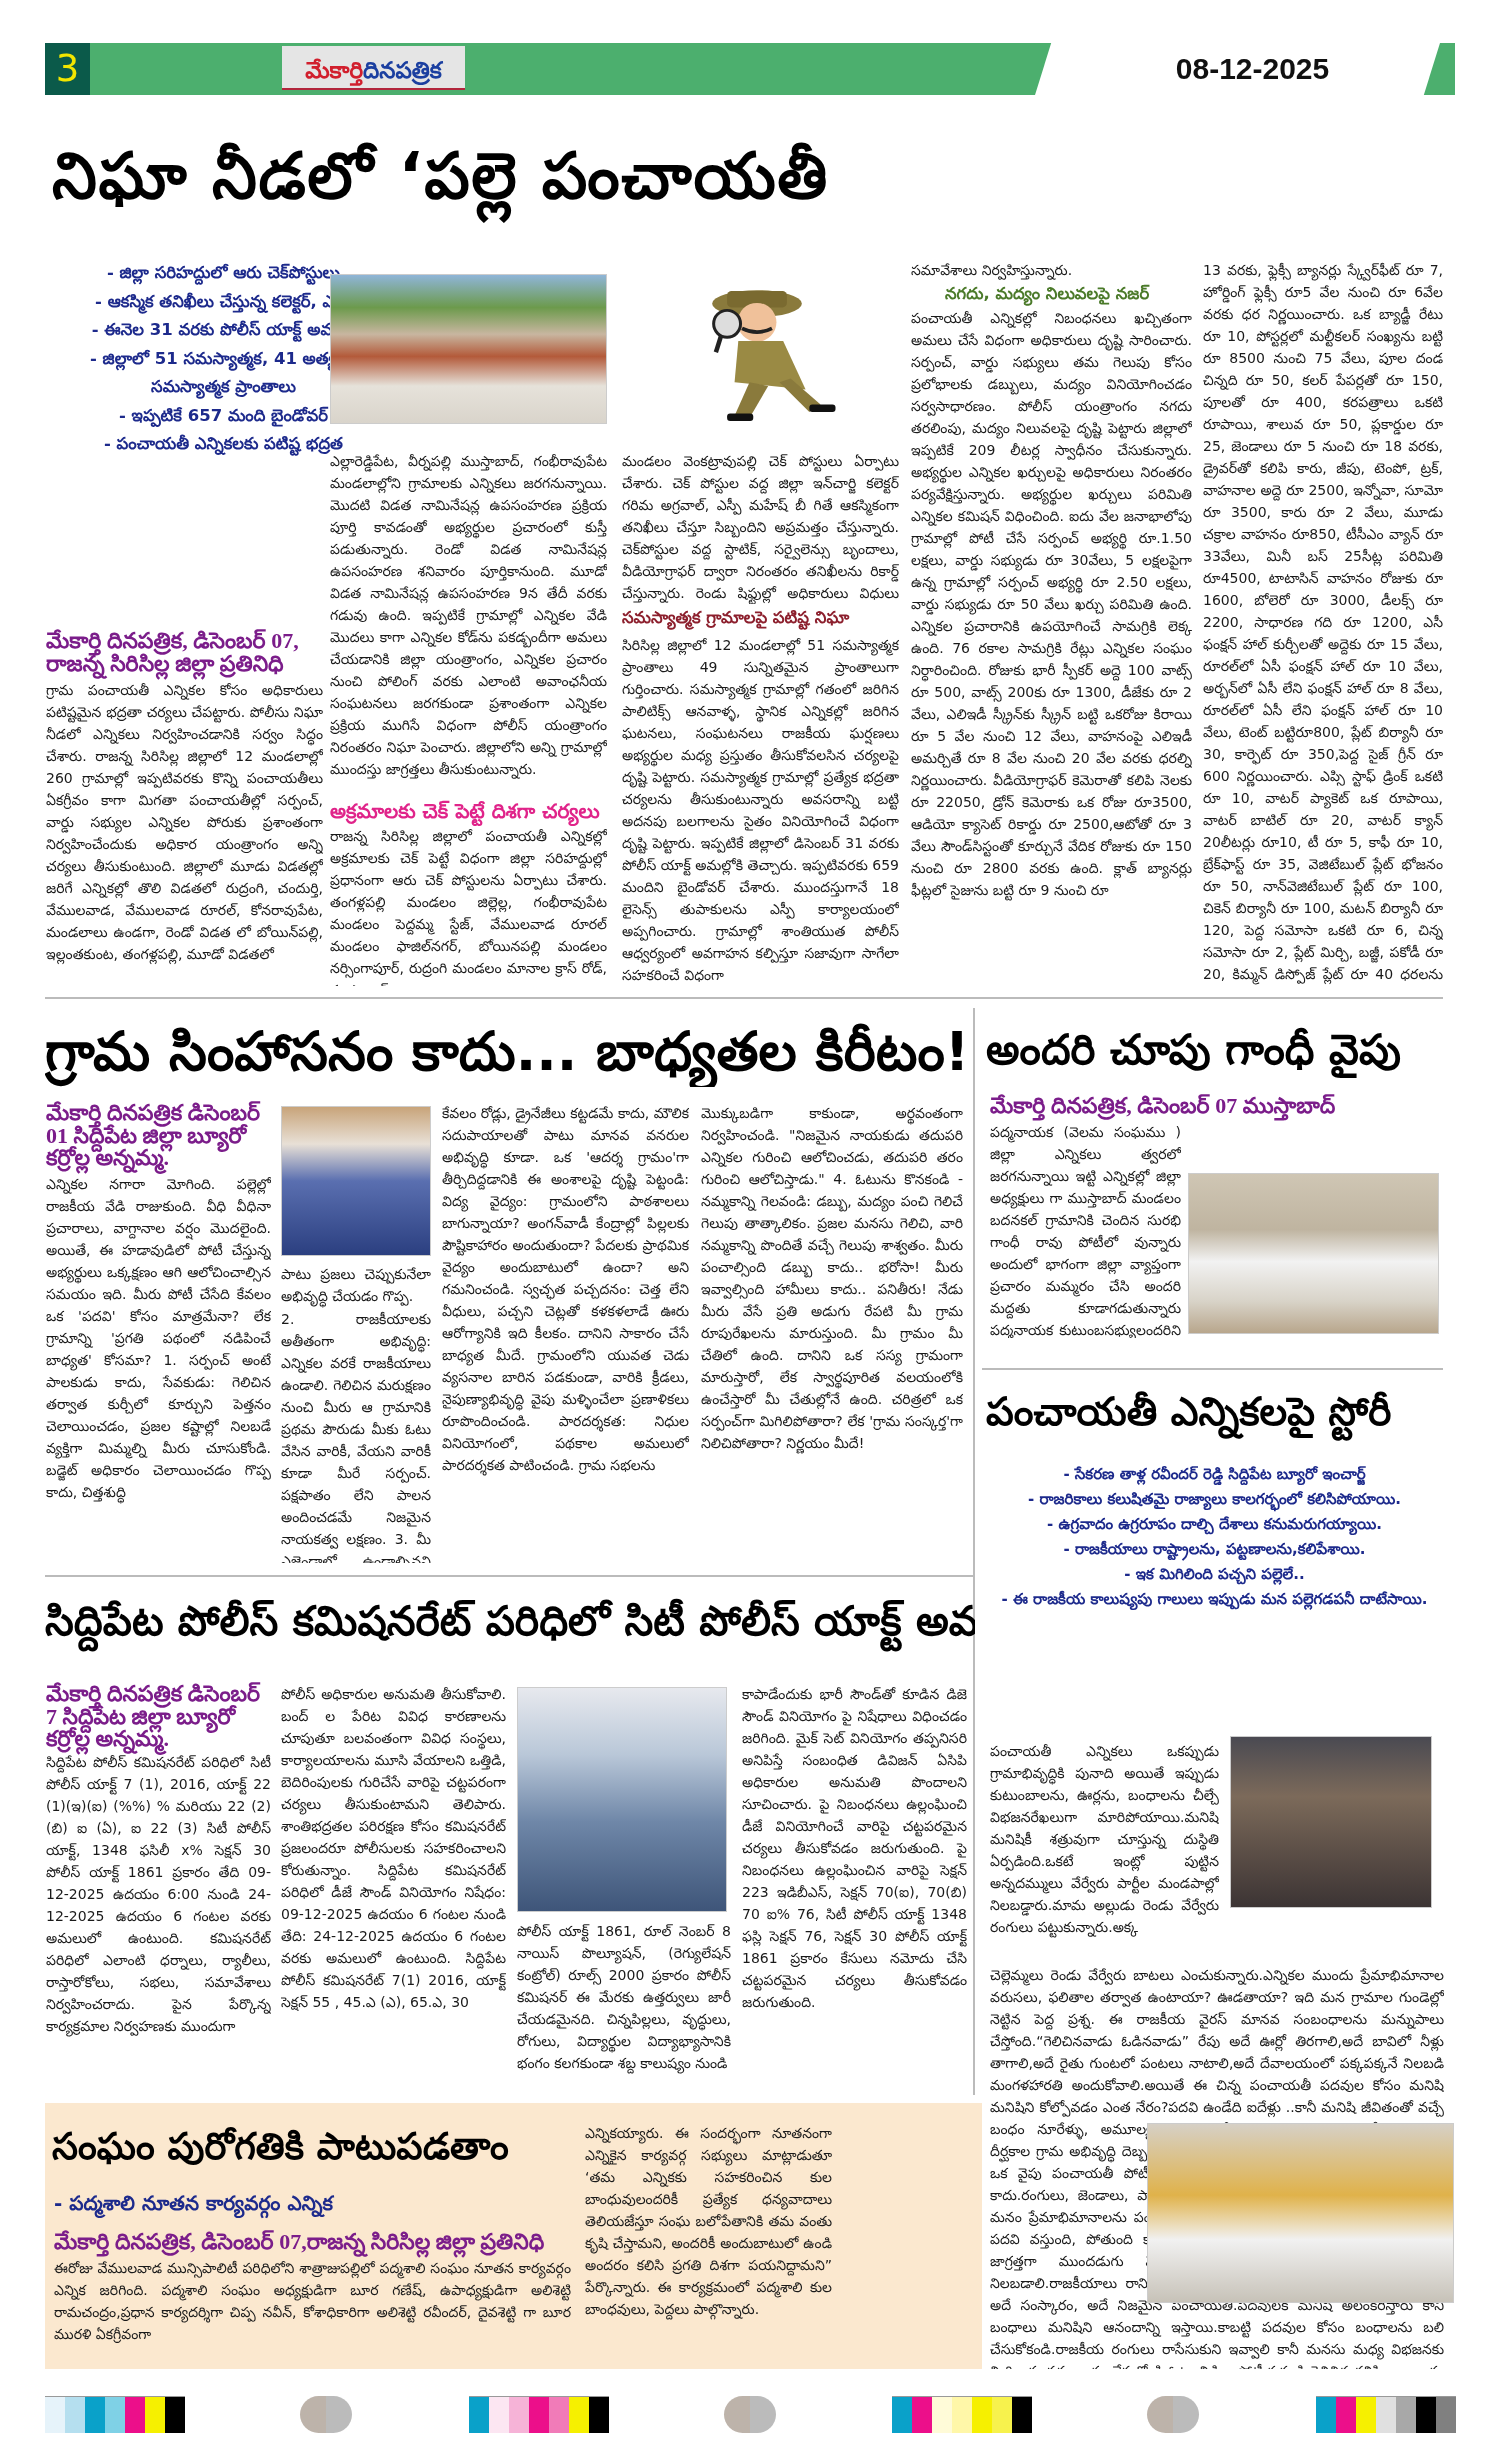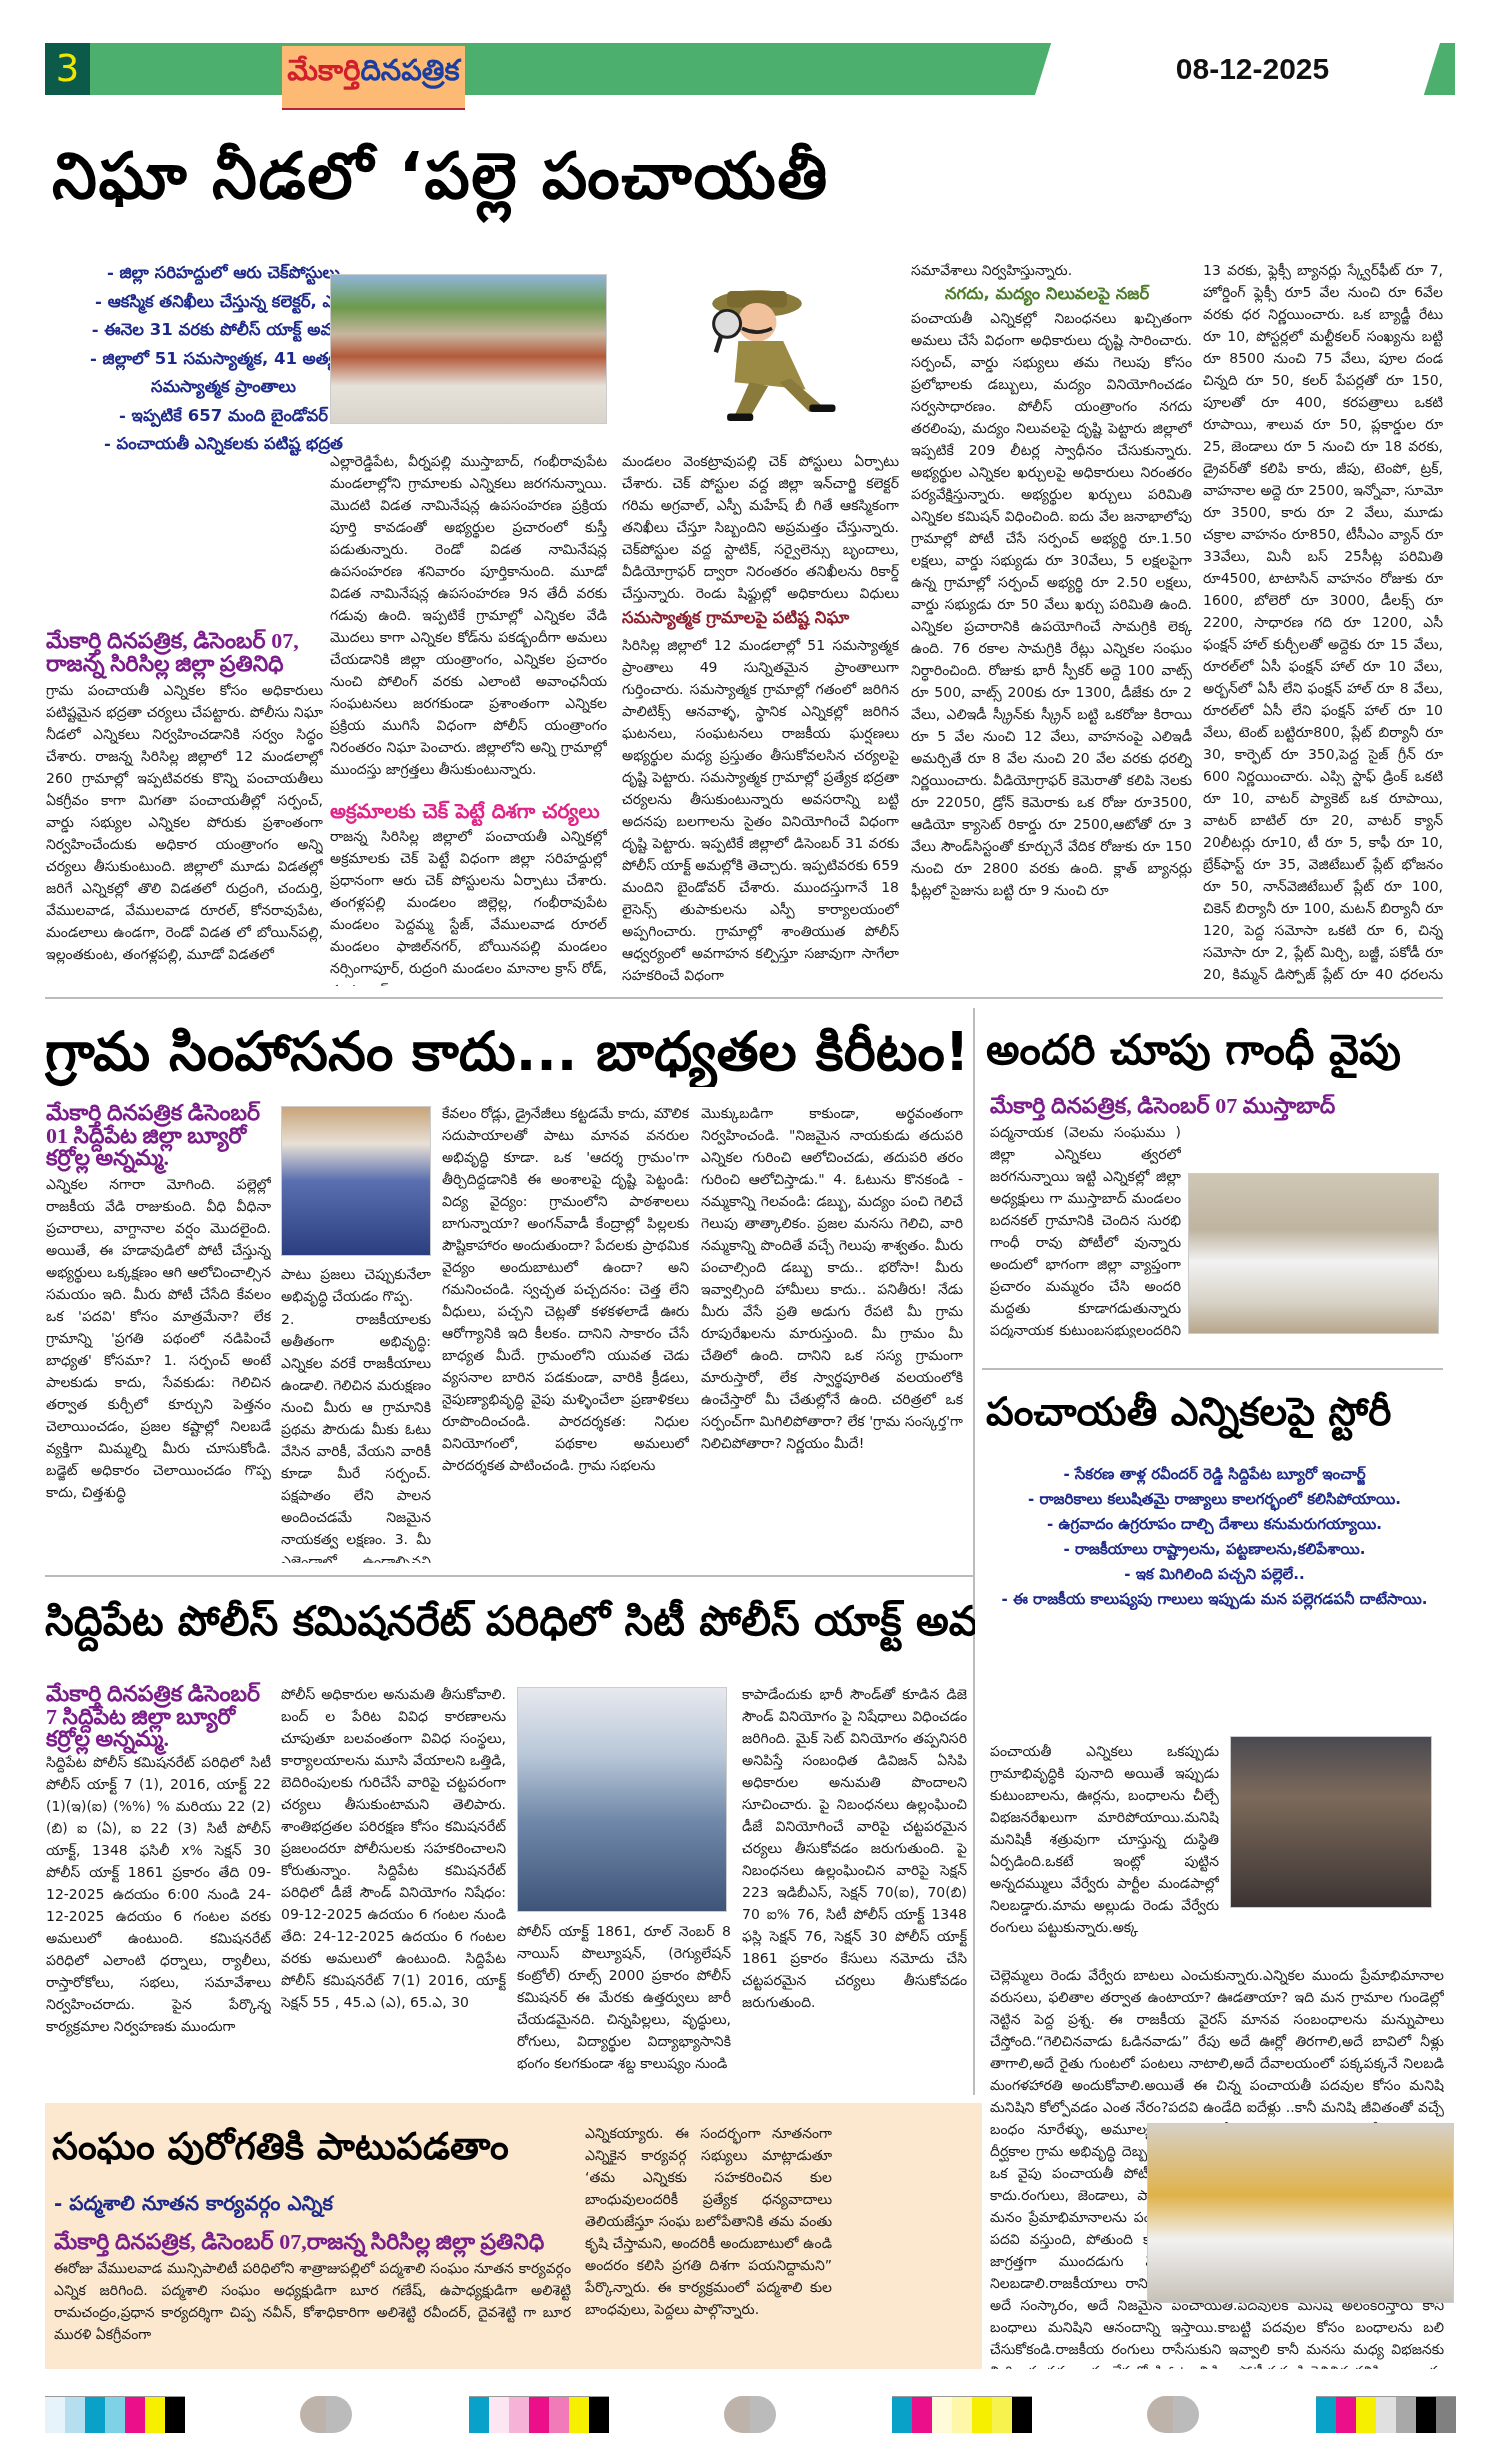--- a/index.html
+++ b/index.html
@@ -4,21 +4,21 @@
 <style>
   * { box-sizing: border-box; margin: 0; padding: 0; }
   html, body { width: 1488px; height: 2462px; background: #ffffff; overflow: hidden; }
   body { position: relative; font-family: "DejaVu Sans", sans-serif; color: #1a1a1a; }
 
   .abs { position: absolute; }
 
   
   #masthead { left: 45px; top: 43px; width: 1410px; height: 52px; background: #4caf6e; }
   #page-num { left: 45px; top: 43px; width: 45px; height: 52px; background: #0b5a4a; color: #f2e600; font-size: 37px; line-height: 52px; text-align: center; font-family: "DejaVu Sans", sans-serif; }
-  #logo { left: 282px; top: 46px; width: 183px; height: 64px; background: #fdba74; border-bottom: 2.2px solid #b2263c; color: #1b3fa0; font-size: 29px; font-weight: bold; line-height: 48px; text-align: center; font-family: "DejaVu Sans", sans-serif; }
+  #logo { left: 282px; top: 46px; width: 183px; height: 44px; background: #e5e5e5; border-bottom: 2.2px solid #b2263c; color: #1b3fa0; font-size: 23px; font-weight: bold; line-height: 48px; text-align: center; font-family: "DejaVu Sans", sans-serif; }
   #logo .brand-red { color: #d11f2d; }
   #date-box { left: 1035px; top: 43px; width: 405px; height: 52px; background: #ffffff; clip-path: polygon(4% 0, 100% 0, 96% 100%, 0 100%); }
   #date-text { left: 1110px; top: 43px; width: 285px; height: 52px; font-size: 30px; font-weight: bold; line-height: 52px; text-align: center; font-family: "Liberation Sans", sans-serif; color: #111; }
 
   
   .headline { font-weight: bold; color: #000; font-family: "DejaVu Sans", sans-serif; white-space: nowrap; overflow: hidden; }
   #main-headline { left: 52px; top: 120px; width: 1395px; height: 112px; font-size: 64px; line-height: 112px; letter-spacing: 1.5px; }
 
   
   .bullets { color: #1d2a8c; font-weight: bold; font-size: 16.5px; line-height: 28.5px; text-align: center; }

